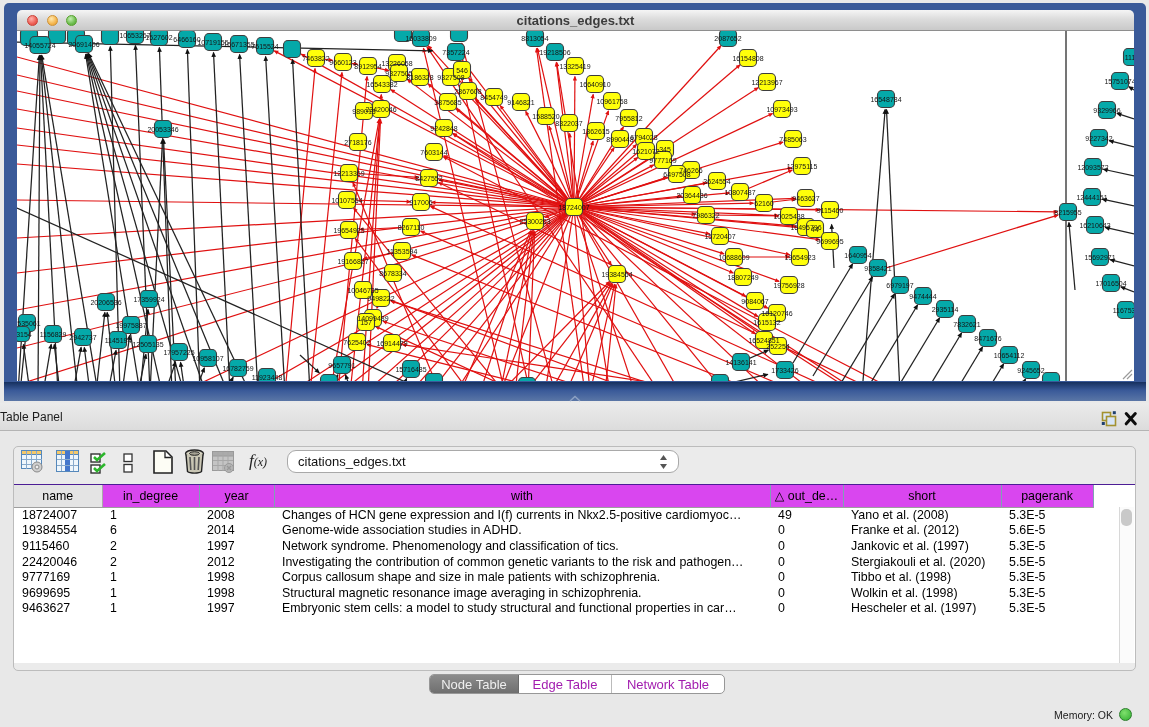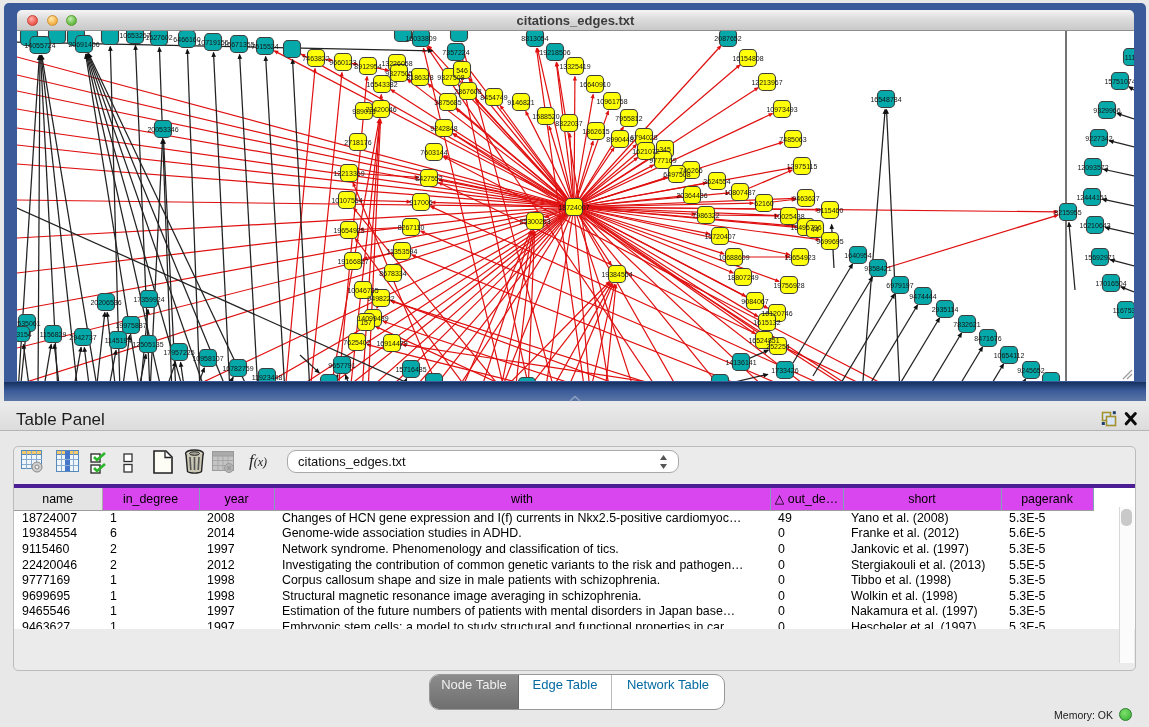--- a/index.html
+++ b/index.html
@@ -10,36 +10,36 @@
 .titlebar{position:absolute;left:17px;top:10px;width:1117px;height:21px;
  background:linear-gradient(180deg,#f5f5f5,#dcdcdc 45%,#c9c9c9);border-bottom:1px solid #8e8e8e;
  border-radius:5px 5px 0 0}
 .titlebar .title{position:absolute;width:100%;text-align:center;top:3px;font-size:13px;font-weight:bold;color:#3c3c3c}
 .tl{position:absolute;top:5px;width:11px;height:11px;border-radius:50%}
 .canvas{position:absolute;left:17px;top:31px;width:1117px;height:350px;background:#fff;overflow:hidden}
 .grip{position:absolute;right:1px;bottom:1px;width:12px;height:12px}
 
 .tp-head{position:absolute;left:0;top:403px;width:1149px;height:28px;
  background:linear-gradient(180deg,#ebebeb,#dcdcdc);border-bottom:1px solid #b4b4b4}
-.tp-head .t{position:absolute;left:16px;top:7px;font-size:17px;color:#1c1c1c}
+.tp-head .t{position:absolute;left:0;top:7px;font-size:12px;color:#1c1c1c}
 .tp-body{position:absolute;left:0;top:432px;width:1149px;height:295px;background:#e8e8e8}
 .container{position:absolute;left:13px;top:446px;width:1123px;height:225px;background:#ebebeb;
  border:1px solid #bcbcbc;border-radius:5px}
 .dd{position:absolute;left:287px;top:450px;width:392px;height:23px;background:#fff;
  border:1px solid #a9a9a9;border-radius:9px;font-size:13px;color:#111;line-height:21px;padding-left:10px}
-.tablewrap{position:absolute;left:14px;top:484px;width:1121px;height:145px;background:#fff;overflow:hidden;border-top:4px solid #4c1d95}
+.tablewrap{position:absolute;left:14px;top:484px;width:1121px;height:179px;background:#fff;overflow:hidden;border-top:1px solid #4c1d95}
 table.grid{border-collapse:collapse;table-layout:fixed;font-size:12.4px;color:#000}
 table.grid th{height:22px;font-weight:normal;background:#d946ef;border-right:1px solid #7fa2b4;border-bottom:1px solid #9e9e9e;text-align:center;overflow:hidden;white-space:nowrap}
 table.grid th.c0{background:#e4e4e4;border-right:1px solid #aaa}
 table.grid td{height:15.6px;padding:0 0 0 8px;overflow:hidden;white-space:nowrap}
 .scroll{position:absolute;left:1119px;top:507px;width:15px;height:156px;background:#fbfbfb;border-left:1px solid #d8d8d8}
 .thumb{position:absolute;left:1121px;top:509px;width:11px;height:17px;background:#c9c9c9;border-radius:5px}
 
-.tabs{position:absolute;left:429px;top:674px;height:36px;display:flex;border:1px solid #979797;border-radius:10px;overflow:hidden;background:#fff}
-.tabs div{font-size:13px;line-height:19px;text-align:center;color:#0369a1;border-right:1px solid #bbb}
+.tabs{position:absolute;left:429px;top:674px;height:20px;display:flex;border:1px solid #979797;border-radius:5px;overflow:hidden;background:#fff}
+.tabs div{font-size:13px;line-height:19px;text-align:center;color:#a21caf;border-right:1px solid #bbb}
 .tabs div:last-child{border-right:none}
 .tabs .sel{background:linear-gradient(180deg,#8c8c8c,#6f6f6f);color:#efefef;border-right:1px solid #6a6a6a}
 .mem{position:absolute;right:36px;top:709px;font-size:10.5px;color:#1c1c1c}
 .dot{position:absolute;right:17px;top:708px;width:13px;height:13px;border-radius:50%;
  background:radial-gradient(circle at 40% 35%,#7fe06d,#2fae2f);border:1px solid #2a7d2a}
 .icon{position:absolute}
 </style></head><body>
 <div class="frame">
     <div class="bot"></div>
   </div>
@@ -672,48 +672,39 @@
           <td class="c4">0</td>
           <td class="c5">Jankovic et al. (1997)</td>
           <td class="c6">5.3E-5</td>
         </tr>
 <tr>
           <td class="c0">22420046</td>
           <td class="c1">2</td>
           <td class="c2">2012</td>
           <td class="c3">Investigating the contribution of common genetic variants to the risk and pathogen…</td>
           <td class="c4">0</td>
-          <td class="c5">Stergiakouli et al. (2013)</td>
+          <td class="c5">Stergiakouli et al. (2020)</td>
           <td class="c6">5.5E-5</td>
         </tr>
 <tr>
           <td class="c0">9777169</td>
           <td class="c1">1</td>
           <td class="c2">1998</td>
           <td class="c3">Corpus callosum shape and size in male patients with schizophrenia.</td>
           <td class="c4">0</td>
           <td class="c5">Tibbo et al. (1998)</td>
           <td class="c6">5.3E-5</td>
         </tr>
 <tr>
           <td class="c0">9699695</td>
           <td class="c1">1</td>
           <td class="c2">1998</td>
           <td class="c3">Structural magnetic resonance image averaging in schizophrenia.</td>
           <td class="c4">0</td>
           <td class="c5">Wolkin et al. (1998)</td>
-          <td class="c6">5.3E-5</td>
-        </tr>
-<tr>
-          <td class="c0">9465546</td>
-          <td class="c1">1</td>
-          <td class="c2">1997</td>
-          <td class="c3">Estimation of the future numbers of patients with mental disorders in Japan base…</td>
-          <td class="c4">0</td>
-          <td class="c5">Nakamura et al. (1997)</td>
           <td class="c6">5.3E-5</td>
         </tr>
 <tr>
           <td class="c0">9463627</td>
           <td class="c1">1</td>
           <td class="c2">1997</td>
           <td class="c3">Embryonic stem cells: a model to study structural and functional properties in car…</td>
           <td class="c4">0</td>
           <td class="c5">Hescheler et al. (1997)</td>
           <td class="c6">5.3E-5</td>

